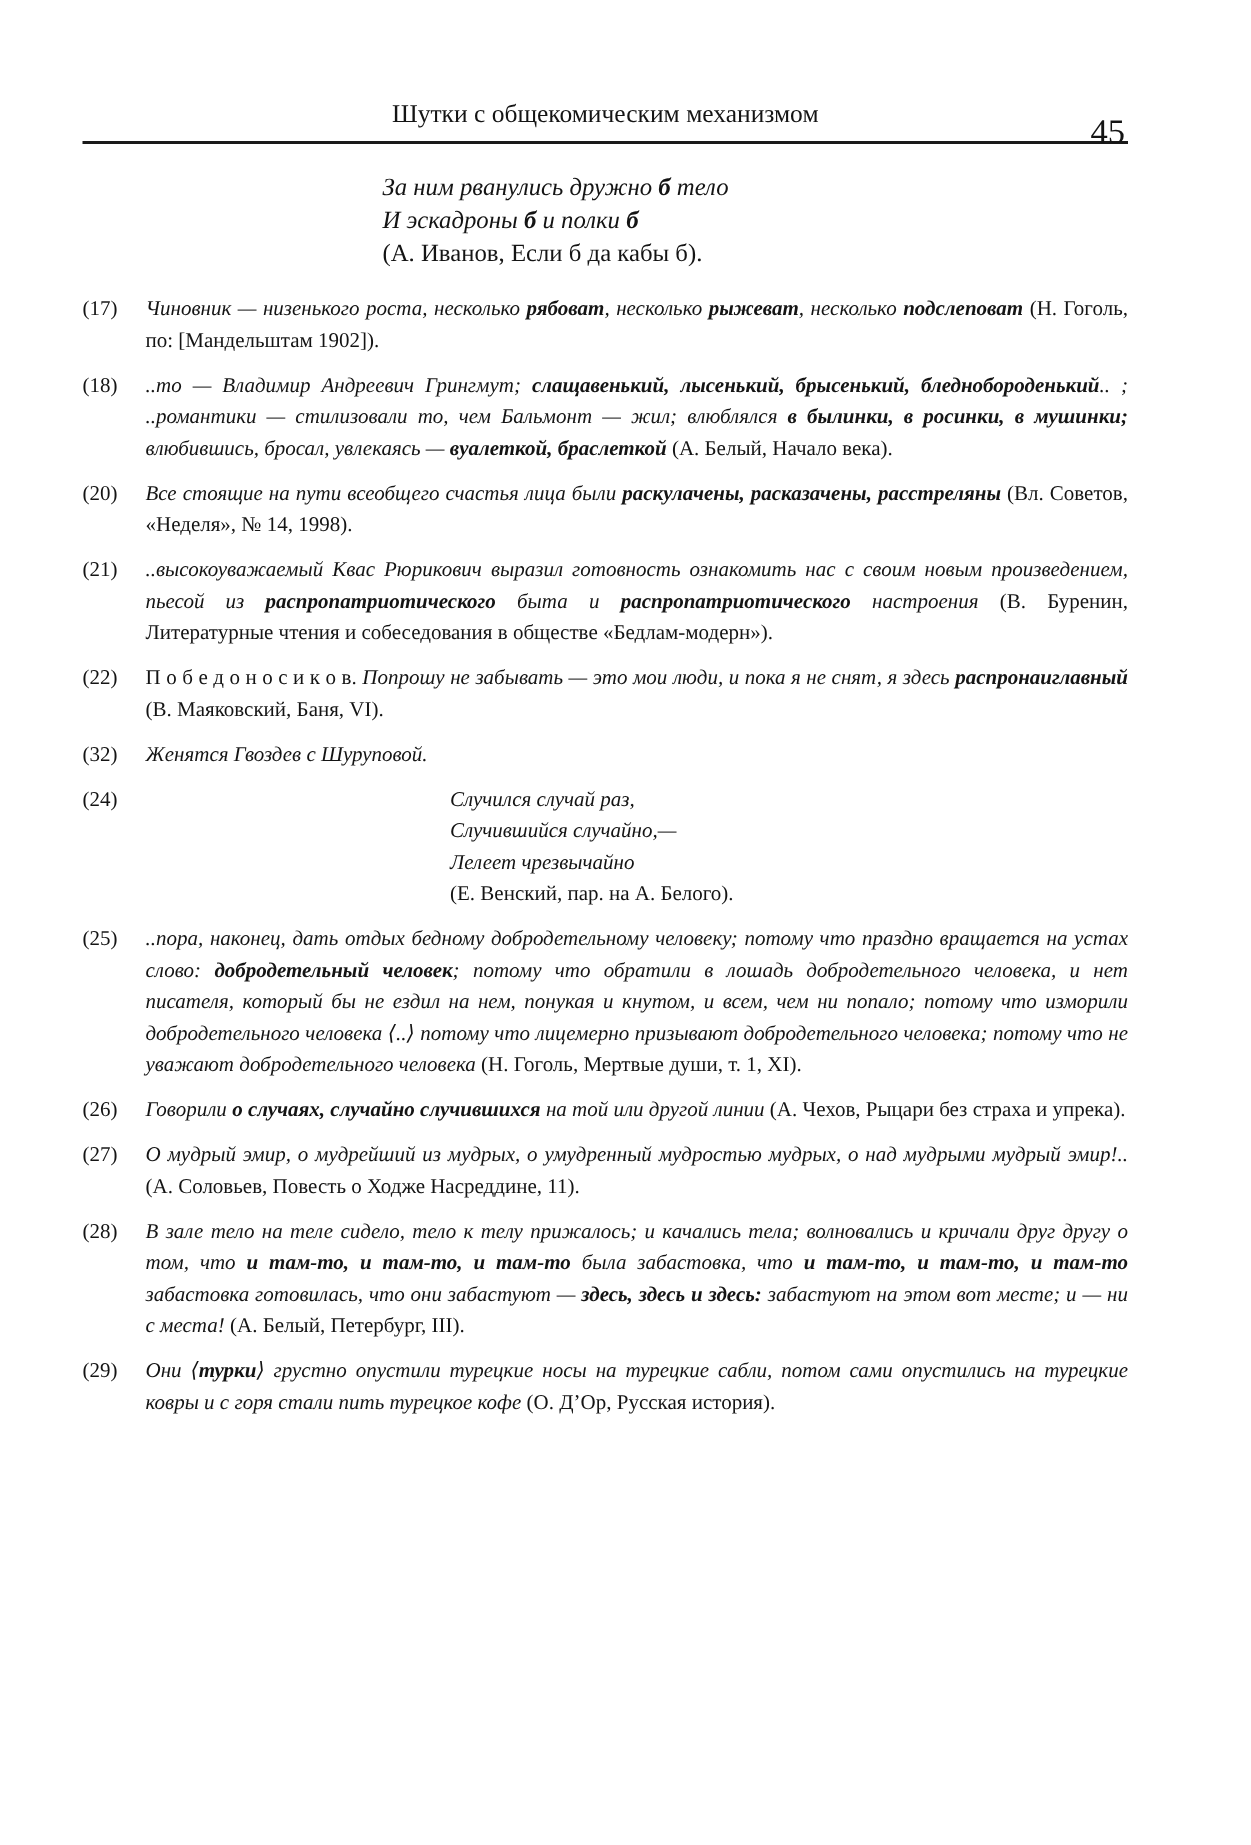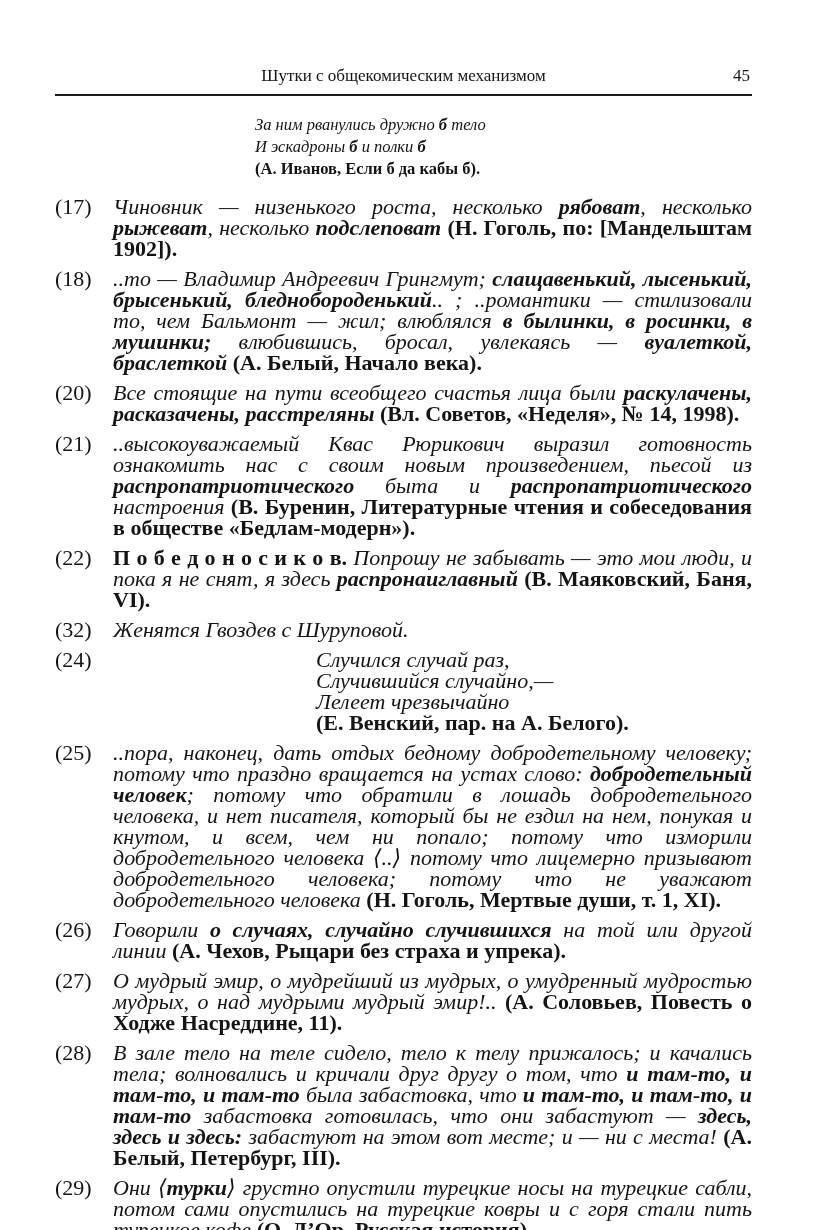--- a/index.html
+++ b/index.html
@@ -7,32 +7,32 @@
     width: 834px; height: 1230px;
     background: #ffffff;
     color: #141414;
     font-family: "Liberation Serif", "DejaVu Serif", serif;
     overflow: hidden;
   }
   .page { padding: 66px 82px 0 55px; }
 
   .header { position: relative; border-bottom: 2px solid #1a1a1a; padding-bottom: 8px; }
   .header-title { text-align: center; font-size: 17px; line-height: 20px; }
-  .page-number { position: absolute; right: 2px; top: 0; font-size: 17px; line-height: 20px; }
+  .page-number { position: absolute; right: 2px; top: 12px; font-size: 23px; line-height: 20px; }
 
   .epigraph { margin: 18px 0 0 200px; font-size: 16.5px; line-height: 22px; }
 
   .items { margin-top: 16px; }
-  .item { display: flex; margin-bottom: 9px; font-size: 22px; line-height: 21px; gap: 16px; }
+  .item { display: flex; margin-bottom: 9px; font-size: 14px; line-height: 21px; }
   .item-num { flex: 0 0 42px; font-style: normal; }
   .item-body { flex: 1 1 auto; text-align: justify; }
 
   .seg-i { font-style: italic; text-align: center; }
   .seg-b { font-style: italic; font-weight: bold; }
-  .seg-r { font-style: normal; font-weight: bold; }
+  .seg-r { font-style: normal; font-weight: normal; }
 
   .verse { text-align: left; }
   .verse-inner { margin-left: 203px; }
   .verse-line { white-space: nowrap; }
 </style>
 </head>
 <body>
 
 <div class="page">
   <div class="header">

